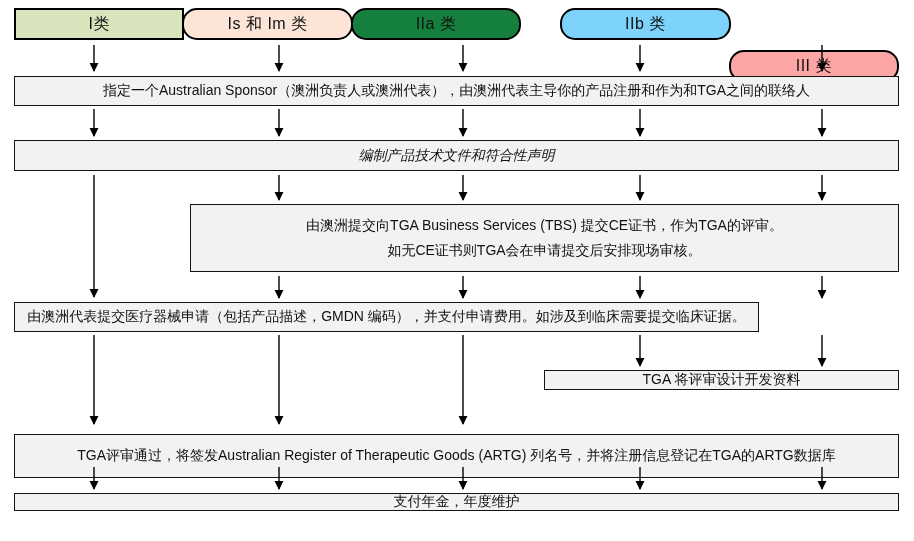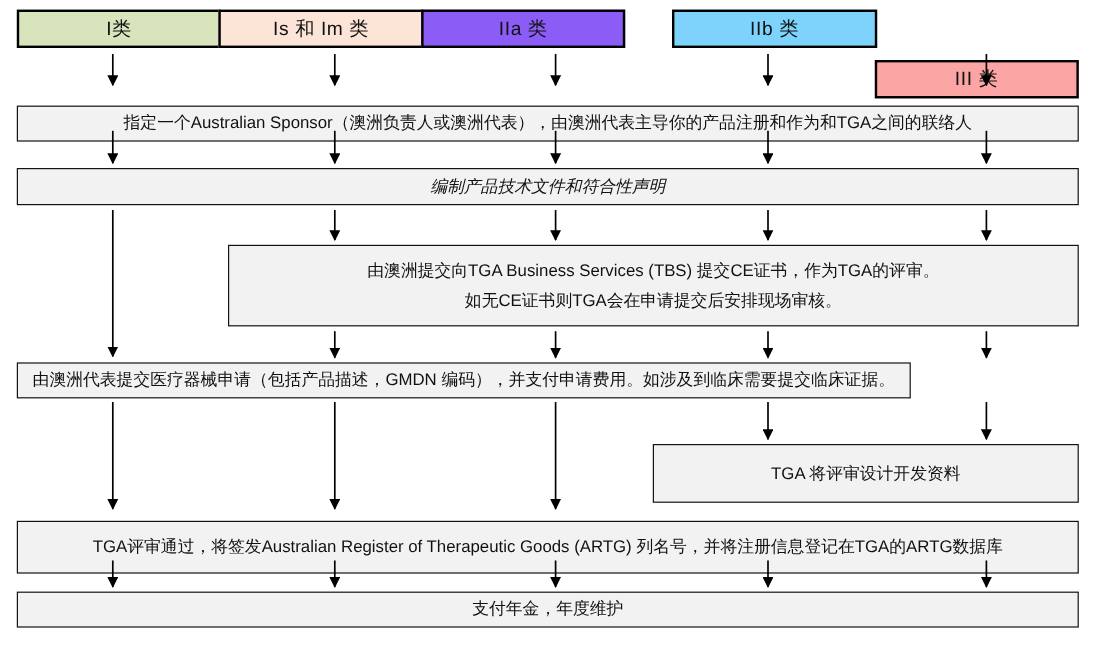--- a/index.html
+++ b/index.html
@@ -9,60 +9,60 @@
     color:#111;
   }
   .canvas{position:absolute;left:0;top:0;width:914px;height:541px;}
   
   .hdr-row{position:absolute;left:14px;top:8px;width:885px;height:32px;display:flex;}
   .hdr{
     box-sizing:border-box;width:179px;height:32px;border:2px solid #000;
     display:flex;align-items:center;justify-content:center;
     font-size:16px;font-weight:400;letter-spacing:.5px;
   }
-  .hdr + .hdr{margin-left:-2px;}
+  .hdr + .hdr{margin-left:-2px;border-radius:15px;}
   
   .fbox{
     position:absolute;box-sizing:border-box;background:#f2f2f2;border:1.6px solid #141414;
     display:flex;align-items:center;justify-content:center;text-align:center;
     font-size:14px;line-height:1.25;padding:2px 8px;
   }
   .fbox.two-line{flex-direction:column;justify-content:space-evenly;padding:4px 8px;}
   .arrows{position:absolute;left:0;top:0;width:914px;height:541px;pointer-events:none;}
   .arrows line{stroke:#000;stroke-width:1.4;}
 </style>
 </head>
 <body>
 
 <div class="canvas">
 
   <div class="hdr-row">
     <div class="hdr" style="background: rgb(215, 228, 188);">I类</div>
     <div class="hdr" style="background: rgb(252, 228, 214);">Is 和 Im 类</div>
-    <div class="hdr" style="background: #8b5cf6;">IIa 类</div>
+    <div class="hdr" style="background: #15803d;">IIa 类</div>
     <div class="hdr" style="background: #7dd3fc; margin-left: 39px;">IIb 类</div>
     <div class="hdr" style="background: #fca5a5; margin-top: 42px;">III 类</div>
   </div>
 
-  <div class="fbox" style="left:14px;top:88px;width:885px;height:30px;">指定一个Australian Sponsor（澳洲负责人或澳洲代表），由澳洲代表主导你的产品注册和作为和TGA之间的联络人</div>
+  <div class="fbox" style="left:14px;top:76px;width:885px;height:30px;">指定一个Australian Sponsor（澳洲负责人或澳洲代表），由澳洲代表主导你的产品注册和作为和TGA之间的联络人</div>
 
   <div class="fbox" style="left:14px;top:140px;width:885px;height:31px;font-style:italic;">编制产品技术文件和符合性声明</div>
 
   <div class="fbox two-line" style="left:190px;top:204px;width:709px;height:68px;">
     <span>由澳洲提交向TGA Business Services (TBS) 提交CE证书，作为TGA的评审。</span>
     <span>如无CE证书则TGA会在申请提交后安排现场审核。</span>
   </div>
 
   <div class="fbox" style="left:14px;top:302px;width:745px;height:30px;">由澳洲代表提交医疗器械申请（包括产品描述，GMDN 编码），并支付申请费用。如涉及到临床需要提交临床证据。</div>
 
-  <div class="fbox" style="left:544px;top:370px;width:355px;height:49px;">TGA 将评审设计开发资料</div>
+  <div class="fbox" style="left:544px;top:370px;width:355px;height:20px;">TGA 将评审设计开发资料</div>
 
   <div class="fbox" style="left:14px;top:434px;width:885px;height:44px;">TGA评审通过，将签发Australian Register of Therapeutic Goods (ARTG) 列名号，并将注册信息登记在TGA的ARTG数据库</div>
 
-  <div class="fbox" style="left:14px;top:493px;width:885px;height:30px;">支付年金，年度维护</div>
+  <div class="fbox" style="left:14px;top:493px;width:885px;height:18px;">支付年金，年度维护</div>
 
   <svg class="arrows" width="914" height="541" viewBox="0 0 914 541" xmlns="http://www.w3.org/2000/svg">
     <defs>
       <marker id="ah" viewBox="0 0 10 10" refX="9" refY="5" markerWidth="6.5" markerHeight="6.5" orient="auto">
         <path d="M0,0 L10,5 L0,10 z" fill="#000"></path>
       </marker>
     </defs>
 
     <line x1="94" y1="45" x2="94" y2="71" marker-end="url(#ah)"></line>
     <line x1="279" y1="45" x2="279" y2="71" marker-end="url(#ah)"></line>

